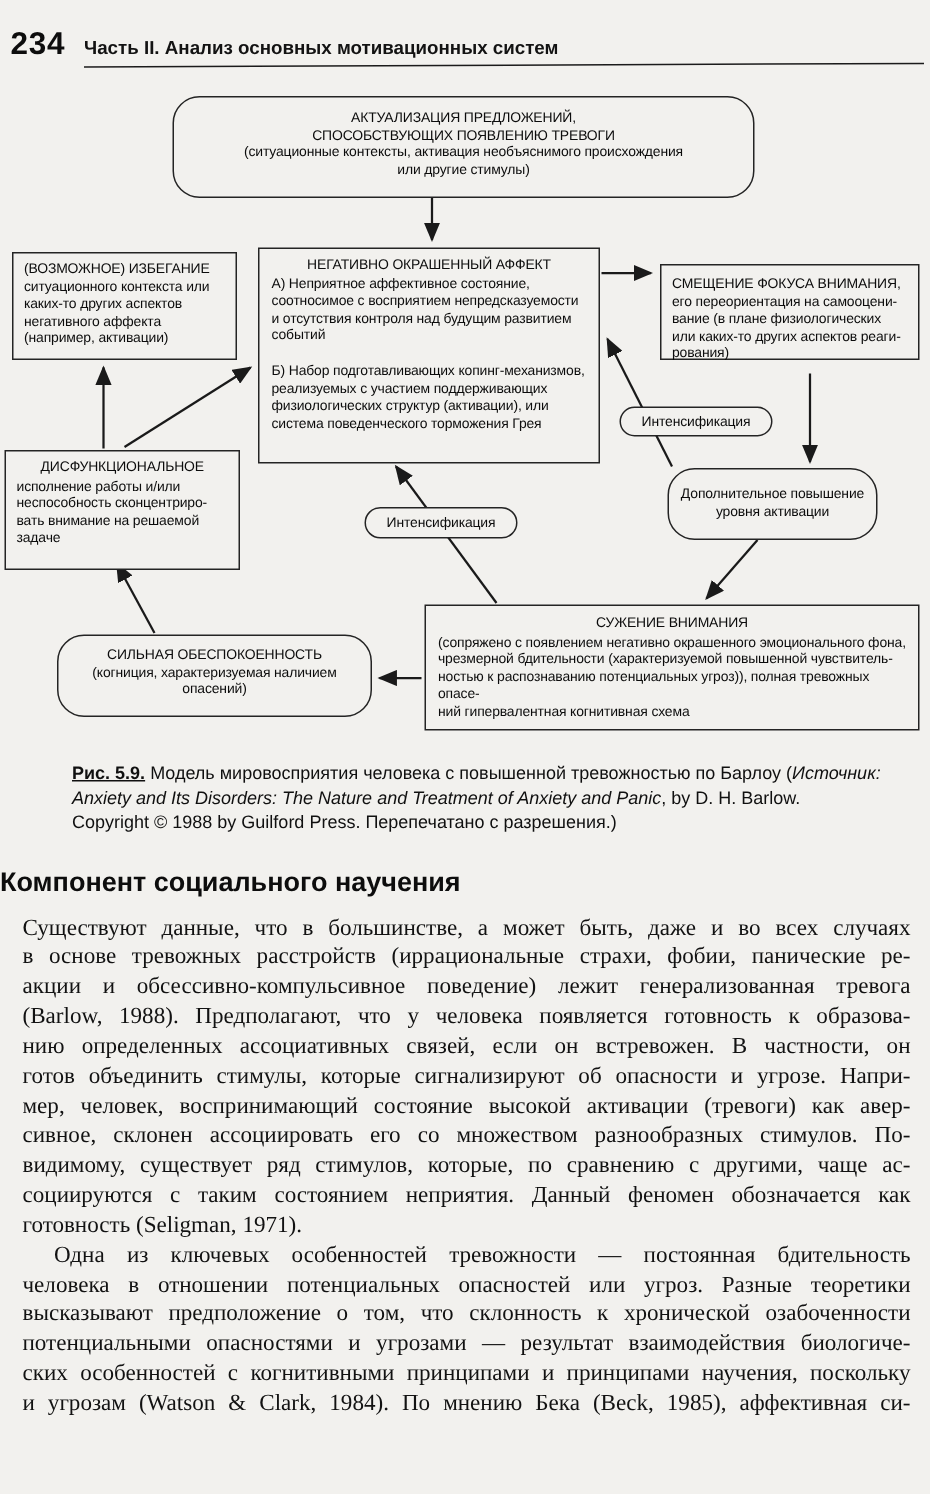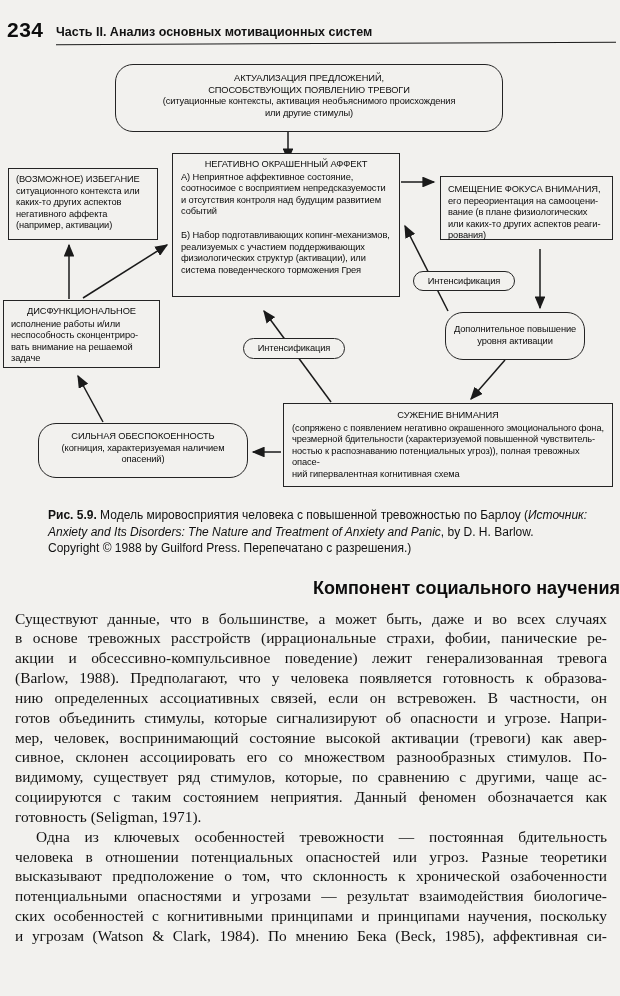--- a/index.html
+++ b/index.html
@@ -38,25 +38,25 @@
   .pre{white-space:pre-line;}
   .tc{text-align:center;border-radius:18px;}
   .boxtitle{text-align:center;margin-bottom:1px;}
   .itm{margin-bottom:12px;}
   
   .caption{
     margin:14px 36px 0 48px;width:540px;
     font:400 12px "Liberation Sans",sans-serif;
     line-height:16.5px;color:#101010;
   }
-  .caption b{font-weight:700;}
+  .caption b{font-weight:700;text-decoration:underline;}
   .caption i{font-style:italic;}
   
   .sechead{
-    margin-top:21px;text-align:right;
+    margin-top:21px;text-align:left;
     font:700 18px "Liberation Sans",sans-serif;color:#0d0d0d;
   }
   .bodytext{margin:10px 13px 0 15px;width:592px;font-size:15.4px;line-height:19.85px;color:#121212;}
   .bodyline{text-align:justify;text-align-last:justify;}
   .bodyline.last-left{text-align-last:left;}
   .indent-first > div:first-child{text-indent:21px;}
 </style>
 </head>
 <body>
 
@@ -91,21 +91,21 @@
 СПОСОБСТВУЮЩИХ ПОЯВЛЕНИЮ ТРЕВОГИ
 (ситуационные контексты, активация необъяснимого происхождения
 или другие стимулы)</div>
 
   <div class="box pre" style="left:8px;top:108px;width:150px;height:72px;padding:5px 7px 0;">(ВОЗМОЖНОЕ) ИЗБЕГАНИЕ
 ситуационного контекста или
 каких-то других аспектов
 негативного аффекта
 (например, активации)</div>
 
-  <div class="box" style="left:172px;top:93px;width:228px;height:144px;padding:5px 8px 0;">
+  <div class="box" style="left:172px;top:105px;width:228px;height:144px;padding:5px 8px 0;">
     <div class="boxtitle">НЕГАТИВНО ОКРАШЕННЫЙ АФФЕКТ</div>
     <div class="pre itm">А) Неприятное аффективное состояние,
 соотносимое с восприятием непредсказуемости
 и отсутствия контроля над будущим развитием
 событий</div>
     <div class="pre">Б) Набор подготавливающих копинг-механизмов,
 реализуемых с участием поддерживающих
 физиологических структур (активации), или
 система поведенческого торможения Грея</div>
   </div>
@@ -114,21 +114,21 @@
 его переориентация на самооцени-
 вание (в плане физиологических
 или каких-то других аспектов реаги-
 рования)</div>
 
   <div class="box tc" style="left:413px;top:211px;width:102px;height:20px;padding-top:4px;">Интенсификация</div>
 
   <div class="box tc pre" style="left:445px;top:252px;width:140px;height:48px;padding-top:11px;">Дополнительное повышение
 уровня активации</div>
 
-  <div class="box" style="left:3px;top:240px;width:157px;height:68px;padding:5px 7px 0;">
+  <div class="box" style="left:3px;top:240px;width:157px;height:80px;padding:5px 7px 0;">
     <div class="boxtitle">ДИСФУНКЦИОНАЛЬНОЕ</div>
     <div class="pre">исполнение работы и/или
 неспособность сконцентриро-
 вать внимание на решаемой
 задаче</div>
   </div>
 
   <div class="box tc" style="left:243px;top:278px;width:102px;height:21px;padding-top:4px;">Интенсификация</div>
 
   <div class="box" style="left:283px;top:343px;width:330px;height:84px;padding:6px 8px 0;">

